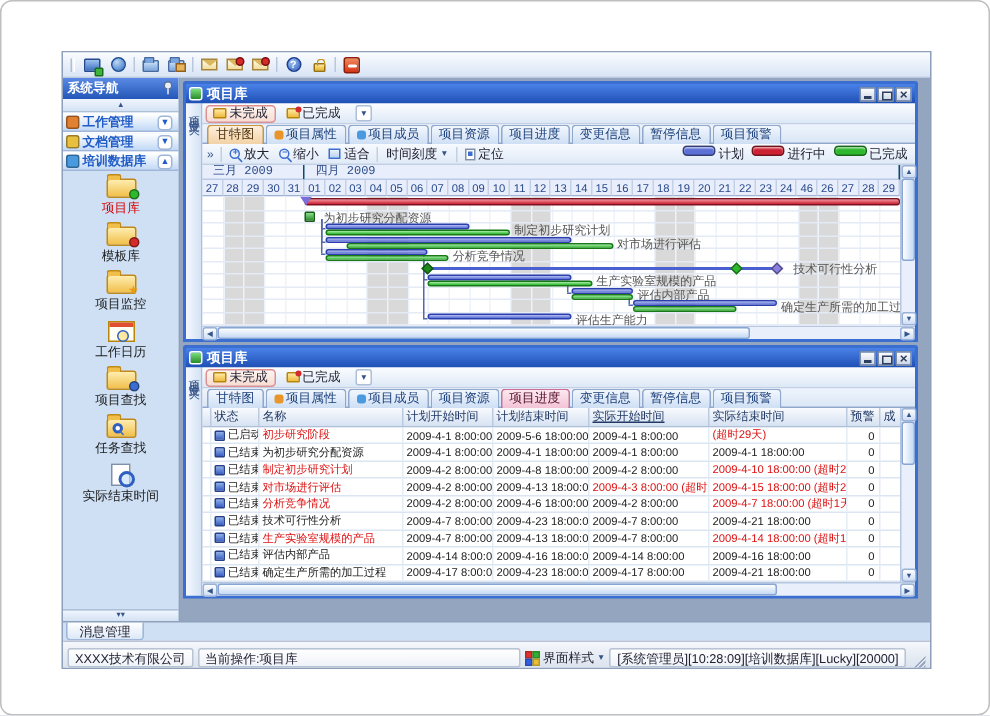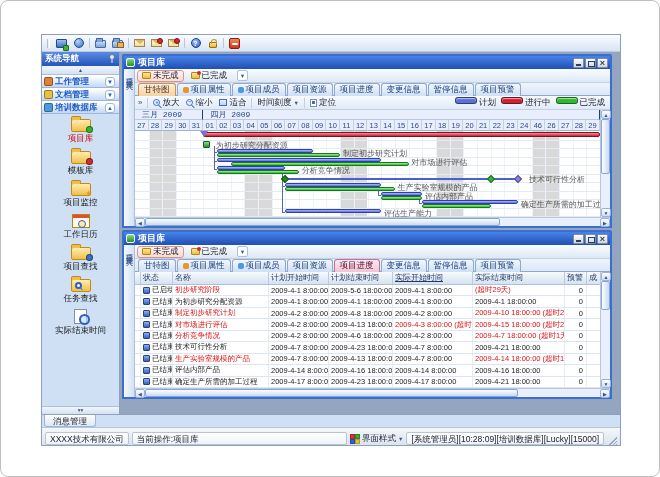--- a/index.html
+++ b/index.html
@@ -840,17 +840,17 @@
       <div class="stylewrap">
         <span class="sticon">
             <i style="background:#e03030"></i>
             <i style="background:#30b030"></i>
             <i style="background:#3060e0"></i>
             <i style="background:#e8c030"></i>
           </span>
         <span>界面样式</span>
         <span class="darr">▼</span>
       </div>
-      <div class="sbox">[系统管理员][10:28:09][培训数据库][Lucky][15000]</div>
+      <div class="sbox">[系统管理员][10:28:09][培训数据库][Lucky][20000]</div>
       <div id="grip2"></div>
     </div>
   </div>
 </div>
 
 </body></html>

